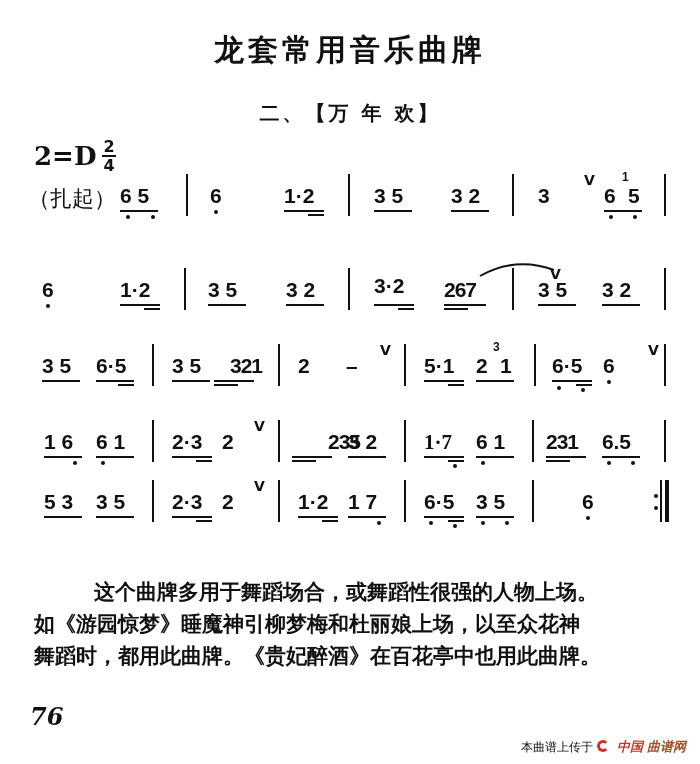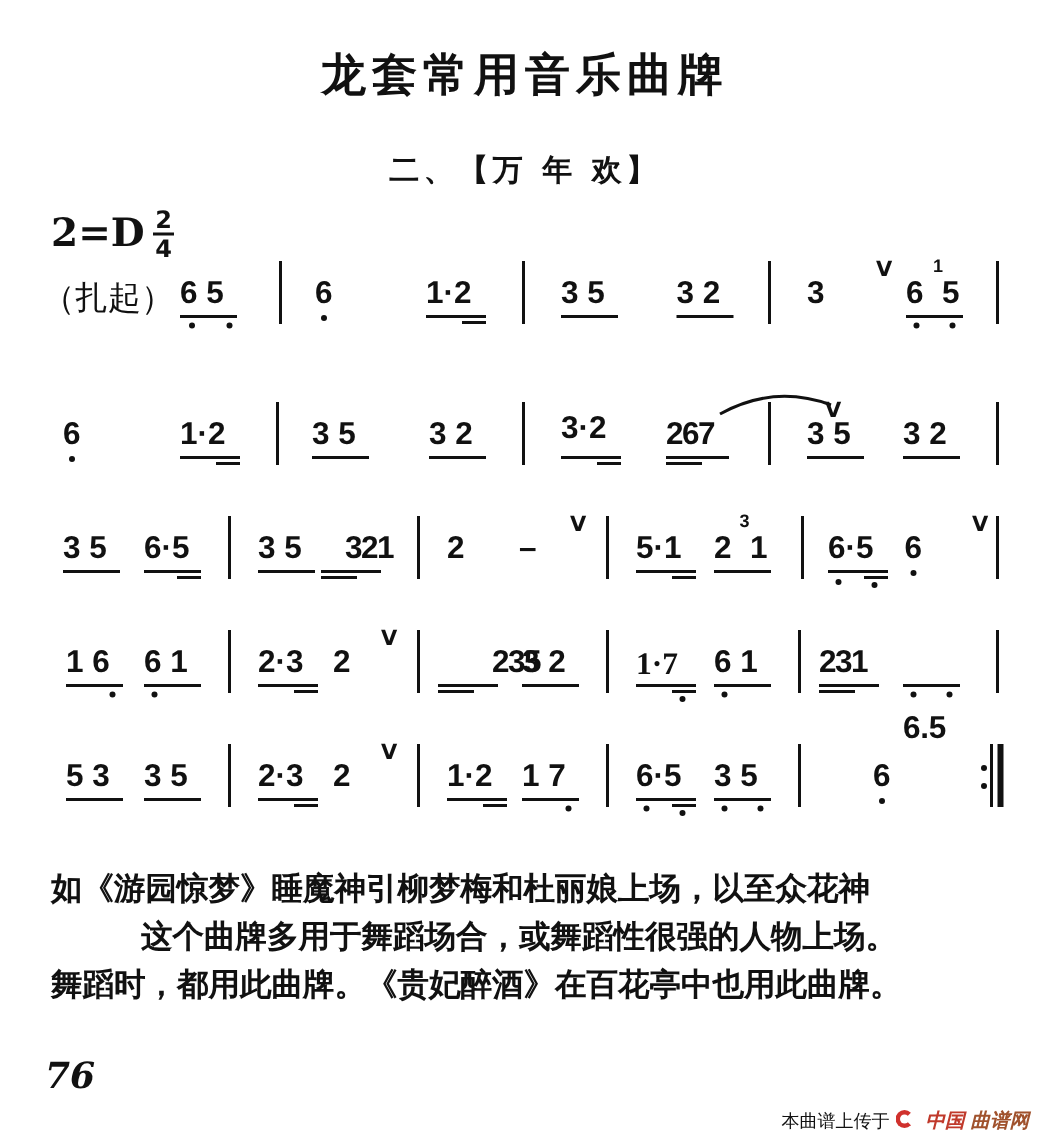--- a/index.html
+++ b/index.html
@@ -185,28 +185,28 @@
   <div class="ul" style="left:448px;top:40px;width:16px;"></div>
   <div class="dot" style="left:453px;top:44px;"></div>
   <span class="cell" style="left:476px;top:10px;">6 1</span>
   <div class="ul" style="left:476px;top:36px;width:38px;"></div>
   <div class="dot" style="left:481px;top:41px;"></div>
   <div class="bar" style="left:532px;top:0;"></div>
 
   <span class="cell" style="left:546px;top:10px;letter-spacing:-1px;">231</span>
   <div class="ul" style="left:546px;top:36px;width:40px;"></div>
   <div class="ul" style="left:546px;top:40px;width:24px;"></div>
-  <span class="cell" style="left:602px;top:10px;letter-spacing:-3px;margin-top:44px;">6 . 5</span>
+  <span class="cell" style="left:602px;top:10px;letter-spacing:-3px;">6 . 5</span>
   <div class="ul" style="left:602px;top:36px;width:38px;"></div>
   <div class="dot" style="left:607px;top:41px;"></div>
   <div class="dot" style="left:631px;top:41px;"></div>
   <div class="bar" style="left:664px;top:0;"></div>
 </div>
 
-<div class="row" style="top:496px;">
+<div class="row" style="top:480px;">
   <span class="cell" style="left:44px;top:10px;">5 3</span>
   <div class="ul" style="left:44px;top:36px;width:38px;"></div>
   <span class="cell" style="left:96px;top:10px;">3 5</span>
   <div class="ul" style="left:96px;top:36px;width:38px;"></div>
   <div class="bar" style="left:152px;top:0;"></div>
 
   <span class="cell" style="left:172px;top:10px;">2·3</span>
   <div class="ul" style="left:172px;top:36px;width:40px;"></div>
   <div class="ul" style="left:196px;top:40px;width:16px;"></div>
   <span class="cell" style="left:222px;top:10px;">2</span>
@@ -235,22 +235,22 @@
   <span class="cell" style="left:582px;top:10px;">6</span>
   <div class="dot" style="left:586px;top:36px;"></div>
 
   <div class="dot" style="left:654px;top:14px;"></div>
   <div class="dot" style="left:654px;top:26px;"></div>
   <div class="bar thin" style="left:660px;top:0;"></div>
   <div class="bar end" style="left:665px;top:0;"></div>
 </div>
 
 <div class="text" style="top:576px;">
+  <p style="padding-left:38px;">这个曲牌多用于舞蹈场合，或舞蹈性很强的人物上场。</p>
   <p style="margin-left:-22px;">如《游园惊梦》睡魔神引柳梦梅和杜丽娘上场，以至众花神</p>
-  <p style="padding-left:38px;">这个曲牌多用于舞蹈场合，或舞蹈性很强的人物上场。</p>
   <p style="margin-left:-22px;">舞蹈时，都用此曲牌。《贵妃醉酒》在百花亭中也用此曲牌。</p>
 </div>
 
 <div class="pageno">76</div>
 
 <div class="footer">
   <span>本曲谱上传于</span>
   <span class="logo-mark">
       <span class="c"></span>
     </span>

